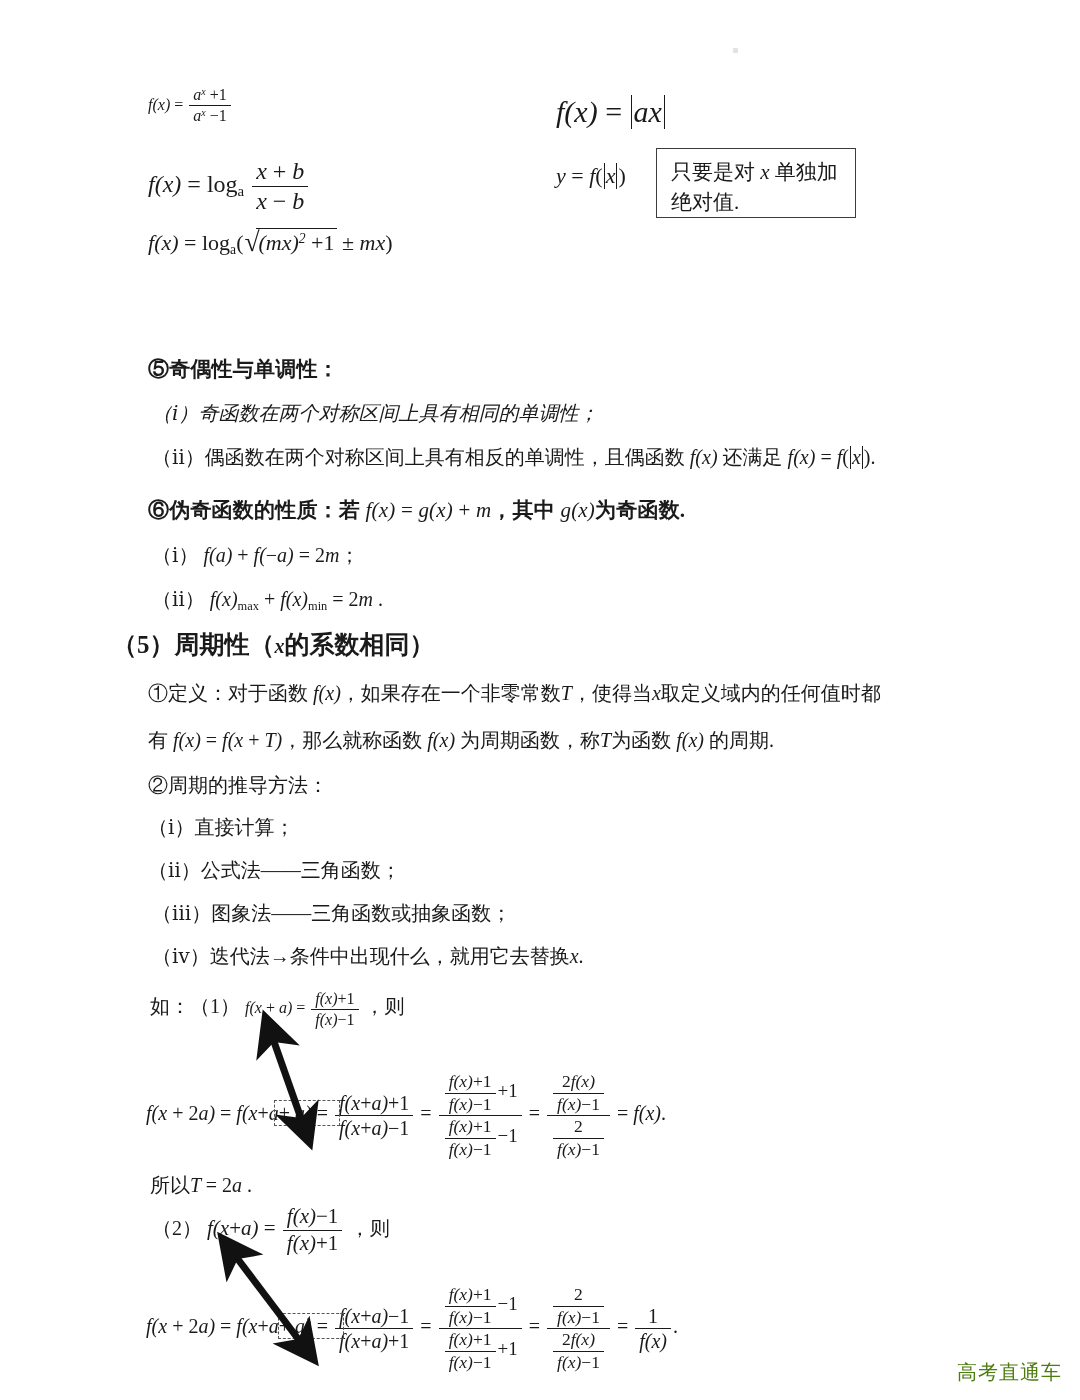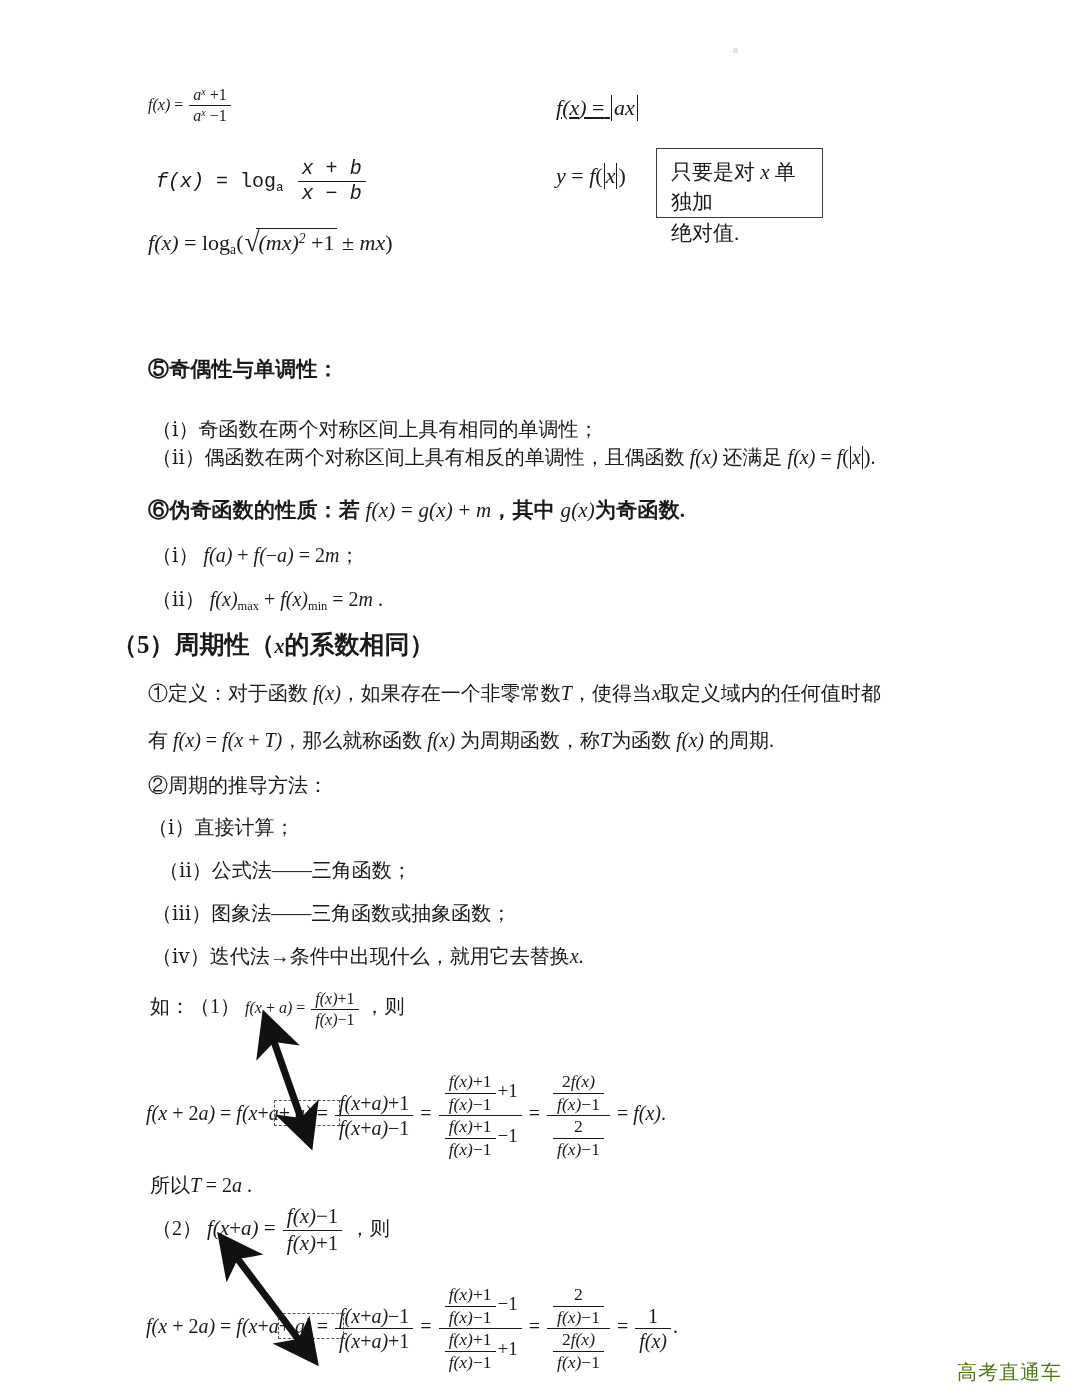--- a/index.html
+++ b/index.html
@@ -160,55 +160,55 @@
   <div class="speck" style="left:733px; top:48px;"></div>
 
   <div class="blk math" style="left:148px; top:86px; font-size:16px;">
     <span class="fn">f</span>(<span>x</span>) <span class="up">=</span>
     <span class="frac">
       <span class="num"><span>a</span><span class="supx">x</span> <span class="up">+1</span></span>
       <span class="den"><span>a</span><span class="supx">x</span> <span class="up">−1</span></span>
     </span>
   </div>
 
-  <div class="blk math" style="left:156px; top:158px; font-size:20px;font-family:Liberation Mono, monospace;">
+  <div class="blk math" style="left:148px; top:158px; font-size:24px;">
     <span class="fn">f</span>(<span>x</span>) <span class="up">=</span>
     <span class="up">log</span><span class="sub">a</span>
     <span class="frac">
       <span class="num"><span>x</span> <span class="up">+</span> <span>b</span></span>
       <span class="den"><span>x</span> <span class="up">−</span> <span>b</span></span>
     </span>
   </div>
 
   <div class="blk math" style="left:148px; top:228px; font-size:22px;">
     <span class="fn">f</span>(<span>x</span>) <span class="up">=</span>
     <span class="up">log</span><span class="sub">a</span><span class="up">(</span><span class="radical"><span class="rad-sign">√</span><span class="rad-body">(<span>mx</span>)<span class="supx up">2</span> <span class="up">+1</span></span></span><span class="up"> ± </span><span>mx</span><span class="up">)</span>
   </div>
 
-  <div class="blk math" style="left:556px; top:95px; font-size:22px;text-decoration:underline;">
+  <div class="blk math" style="left:556px; top:95px; font-size:30px;">
     <span class="fn">f</span>(<span>x</span>) <span class="up">=</span>
     <span class="abs"><span>ax</span></span>
   </div>
 
   <div class="blk math" style="left:556px; top:163px; font-size:22px;">
     <span>y</span> <span class="up">=</span> <span class="fn">f</span><span class="up">(</span><span class="absin"><span>x</span></span><span class="up">)</span>
   </div>
 
-  <div class="note-box" style="left:656px; top:148px; width:167px; height:70px;">
+  <div class="note-box" style="left:656px; top:148px; width:200px; height:70px;">
     <div>
       <span>只要是对 </span><span class="math">x</span><span> 单独加</span>
     </div>
     <div>绝对值.</div>
   </div>
 
   <div class="blk heading-bold" style="left:148px; top:355px;">
     <span>⑤</span><span>奇偶性与单调性：</span>
   </div>
 
-  <div class="blk body-text" style="left:152px; top:416px;">
+  <div class="blk body-text" style="left:152px; top:400px;font-style:italic;">
     <span>（ⅰ）</span><span>奇函数在两个对称区间上具有相同的单调性；</span>
   </div>
 
   <div class="blk body-text" style="left:152px; top:444px;">
     <span>（ⅱ）</span><span>偶函数在两个对称区间上具有相反的单调性，且偶函数 </span><span class="math"><span class="fn">f</span>(<span>x</span>)</span><span> 还满足 </span><span class="math"><span class="fn">f</span>(<span>x</span>) <span class="up">=</span> <span class="fn">f</span><span class="up">(</span><span class="absin"><span>x</span></span><span class="up">)</span></span><span>.</span>
   </div>
 
   <div class="blk heading-bold" style="left:148px; top:496px;text-align:right;">
     <span>⑥</span><span>伪奇函数的性质：若 </span><span class="math" style="font-weight:normal"><span class="fn">f</span>(<span>x</span>) <span class="up">=</span> <span class="fn">g</span>(<span>x</span>) <span class="up">+</span> <span>m</span></span><span>，其中 </span><span class="math" style="font-weight:normal"><span class="fn">g</span>(<span>x</span>)</span><span>为奇函数.</span>
   </div>
@@ -234,21 +234,21 @@
   </div>
 
   <div class="blk body-text" style="left:148px; top:772px;">
     <span>②</span><span>周期的推导方法：</span>
   </div>
 
   <div class="blk body-text" style="left:148px; top:814px;">
     <span>（ⅰ）</span><span>直接计算；</span>
   </div>
 
-  <div class="blk body-text" style="left:159px; top:857px;">
+  <div class="blk body-text" style="left:148px; top:857px;">
     <span>（ⅱ）</span><span>公式法——三角函数；</span>
   </div>
 
   <div class="blk body-text" style="left:152px; top:943px;">
     <span>（ⅳ）</span><span>迭代法→条件中出现什么，就用它去替换</span><span class="math">x</span><span>.</span>
   </div>
 
   <div class="blk body-text" style="left:152px; top:900px;">
     <span>（ⅲ）</span><span>图象法——三角函数或抽象函数；</span>
   </div>

